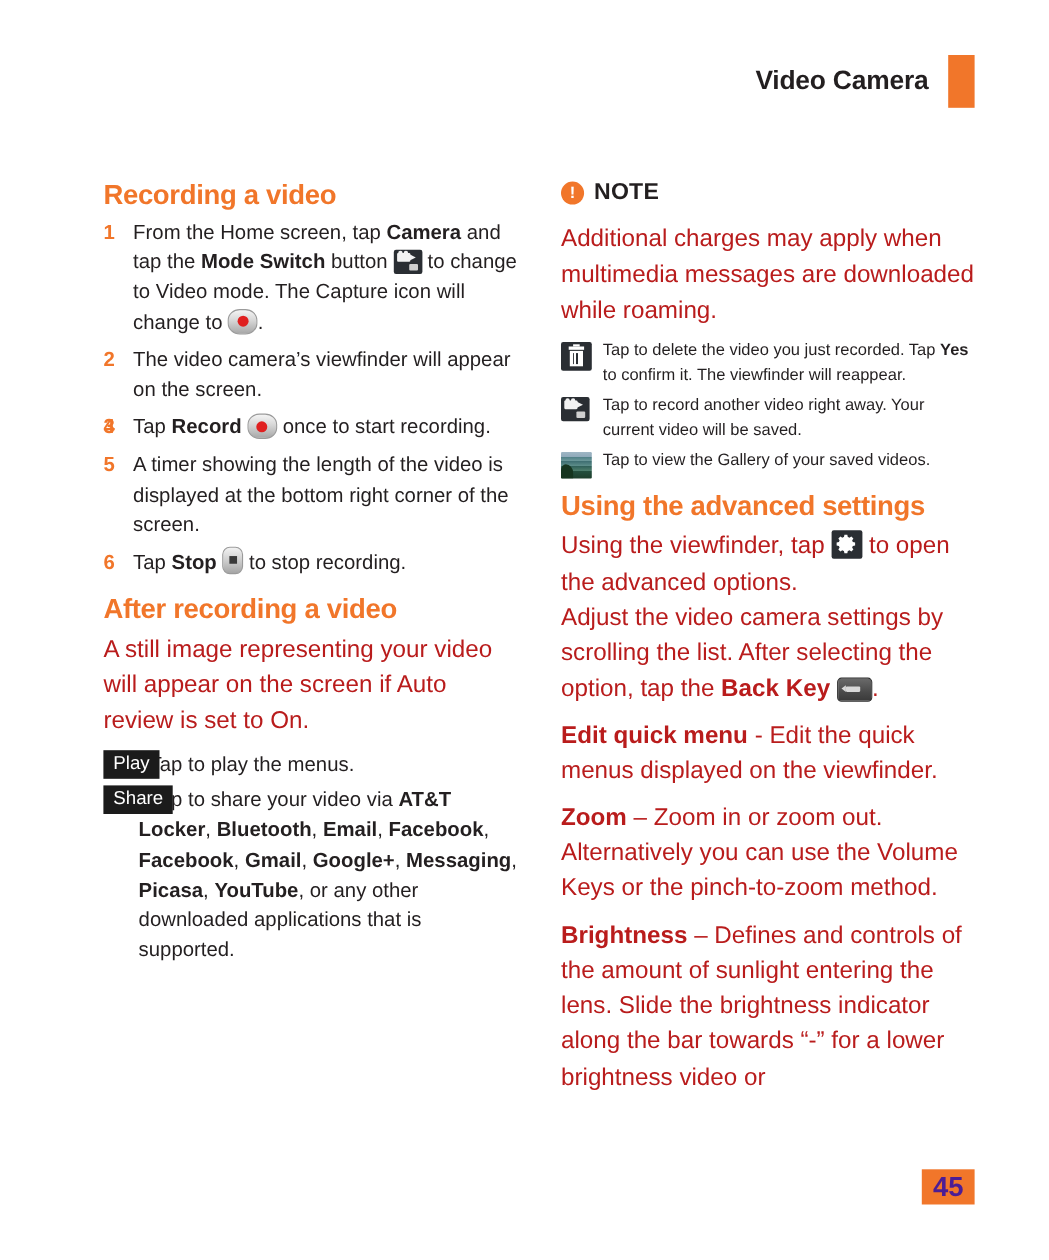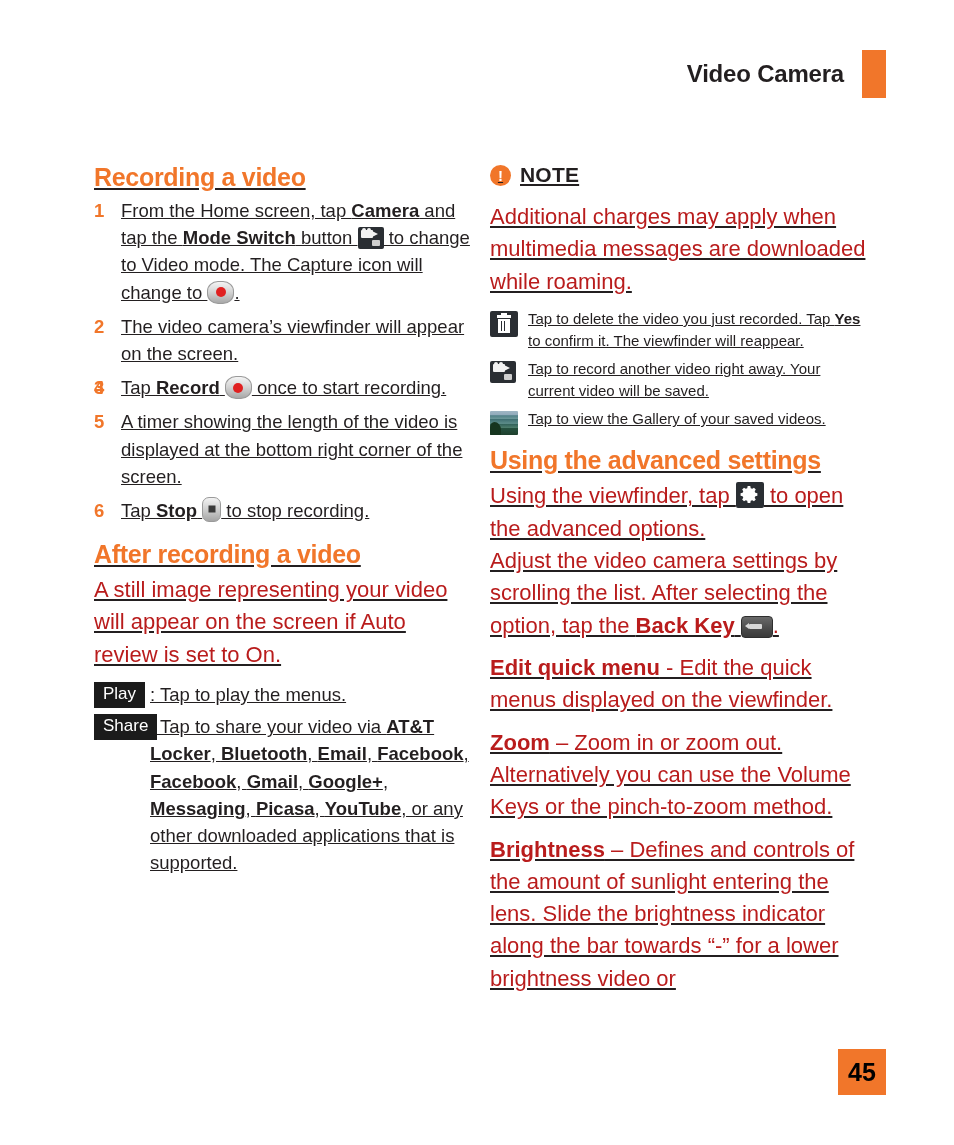--- a/index.html
+++ b/index.html
@@ -37,22 +37,21 @@
     background: #F1762A;
   }
 
   
   .columns {
     position: absolute;
     top: 163px;
     left: 94px;
     width: 796px;
     display: flex;
-    gap: 16px;
-    text-decoration: underline;
+    gap: 36px;
   }
   .col {
     width: 380px;
   }
 
   h2.section-head {
     color: #F1762A;
     font-size: 25px;
     font-weight: bold;
     margin: 0 0 6px 0;
@@ -106,21 +105,21 @@
   }
   .icon-row > .lead-icon {
     position: absolute;
     left: 0;
     top: 3px;
   }
 
   .label-rows { margin-top: 4px; }
   .label-row {
     position: relative;
-    padding-left: 56px;
+    padding-left: 32px;
     font-size: 18.5px;
     line-height: 1.47;
     margin-bottom: 5px;
   }
   .label-row > .chip {
     position: absolute;
     left: 0;
     top: 1px;
   }
 
@@ -309,23 +308,23 @@
     gap: 9px;
     letter-spacing: 0.2px;
   }
 
   
   .folio {
     position: absolute;
     right: 68px;
     bottom: 50px;
     width: 48px;
-    height: 46px;
+    height: 32px;
     background: #F1762A;
-    color: #000000;
+    color: #4c1d95;
     font-size: 25px;
     font-weight: bold;
     display: flex;
     align-items: center;
     justify-content: center;
   }
 </style>
 </head>
 <body>
 

